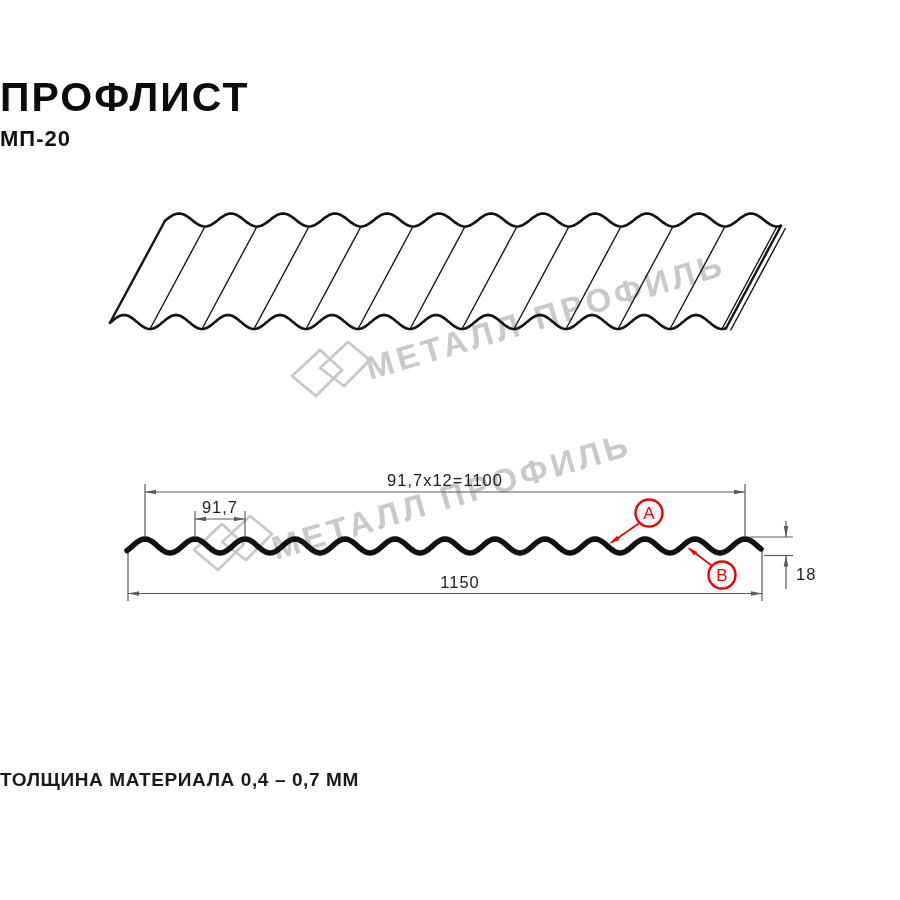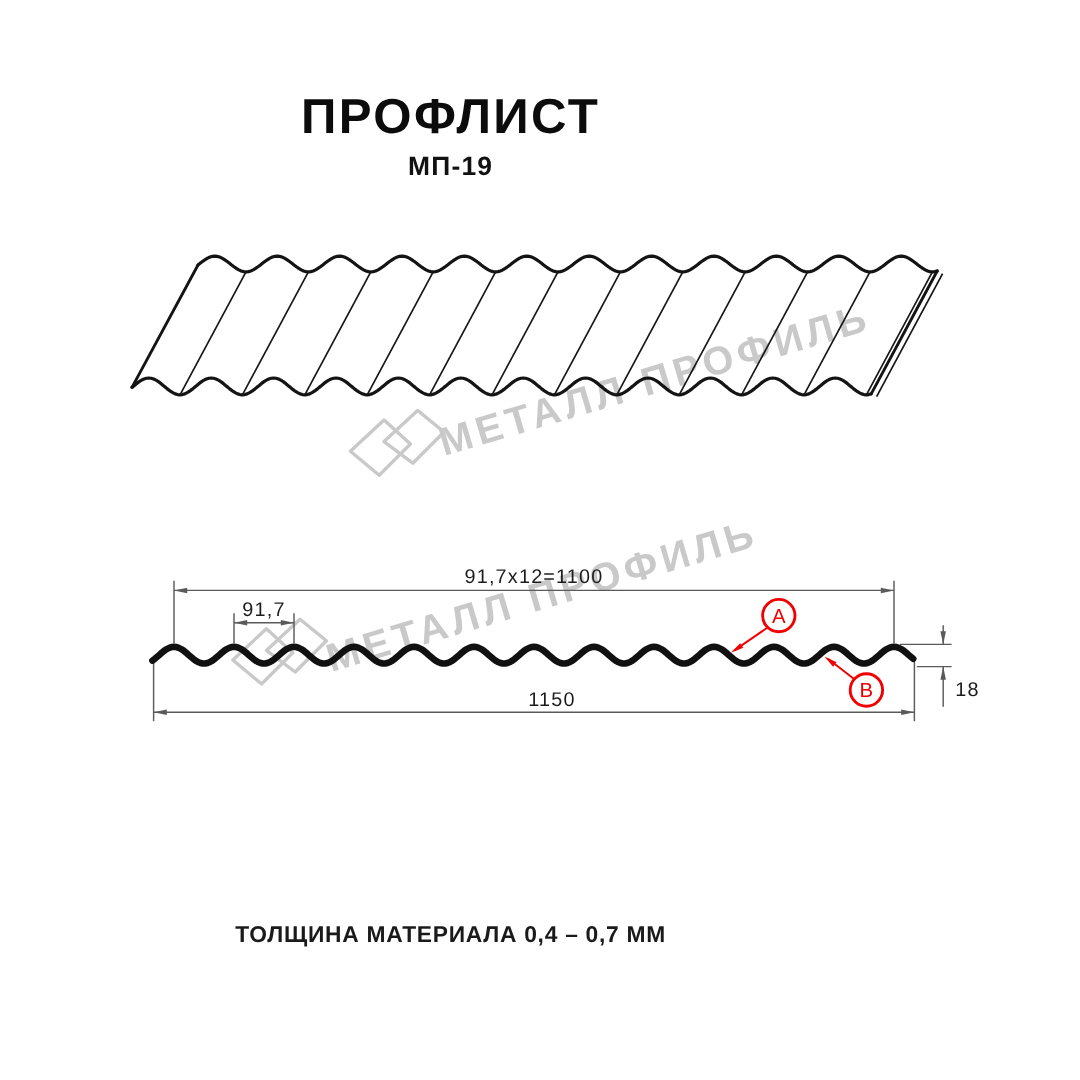--- a/index.html
+++ b/index.html
@@ -1,18 +1,18 @@
 <!DOCTYPE html>
 <html><head>
 <meta charset="utf-8">
 <style>
   html,body{margin:0;padding:0;background:#ffffff;}
   body{width:900px;height:900px;position:relative;overflow:hidden;
        font-family:"Liberation Sans",sans-serif;}
-  .abs{position:absolute;left:0;width:751px;text-align:center;}
+  .abs{position:absolute;left:0;width:751px;}
   .page-title{top:77px;font-size:41px;font-weight:bold;letter-spacing:2px;color:#0c0c0c;line-height:1;}
   .page-subtitle{top:128px;font-size:22px;font-weight:bold;letter-spacing:1px;color:#111;line-height:1;}
   .footer-note{top:770px;font-size:19px;font-weight:bold;letter-spacing:0.6px;color:#1a1a1a;line-height:1;}
   svg.canvas{position:absolute;top:0;left:0;}
   .wm-text{font-family:"Liberation Sans",sans-serif;font-size:33px;font-weight:bold;
            fill:#c9c9c9;letter-spacing:4px;}
   .wm-shape{fill:none;stroke:#c9c9c9;stroke-width:2.8;stroke-linejoin:round;}
   .sheet-line{fill:none;stroke:#141414;stroke-width:2.7;stroke-linejoin:round;stroke-linecap:round;}
   .sheet-edge{stroke:#141414;stroke-width:2.4;stroke-linecap:round;}
   .sheet-edge-thin{stroke:#141414;stroke-width:1.4;}
@@ -21,21 +21,21 @@
   .thin{stroke:#5a5a5a;stroke-width:1.2;fill:none;}
   .dim-text{font-family:"Liberation Sans",sans-serif;font-size:16.5px;fill:#1c1c1c;letter-spacing:1px;}
   .callout-circle{fill:#ffffff;stroke-width:2.4;}
   .callout-line{stroke-width:1.6;}
   .callout-text{font-family:"Liberation Sans",sans-serif;font-size:17px;}
 </style>
 </head>
 <body>
 
 <div class="abs page-title">ПРОФЛИСТ</div>
-<div class="abs page-subtitle">МП-19</div>
+<div class="abs page-subtitle">МП-20</div>
 
 <svg class="canvas" width="900" height="900" viewBox="0 0 900 900">
 
   <g>
     <g transform="translate(290,340)">
       <path class="wm-shape" d="M2,36 L30,10 L52,30 L26,56 Z"></path>
       <path class="wm-shape" d="M30,28 L58,2 L80,20 L54,46 Z"></path>
     </g>
     <text class="wm-text" x="370" y="380" transform="rotate(-16.5 370 380)">МЕТАЛЛ ПРОФИЛЬ</text>
   </g>

